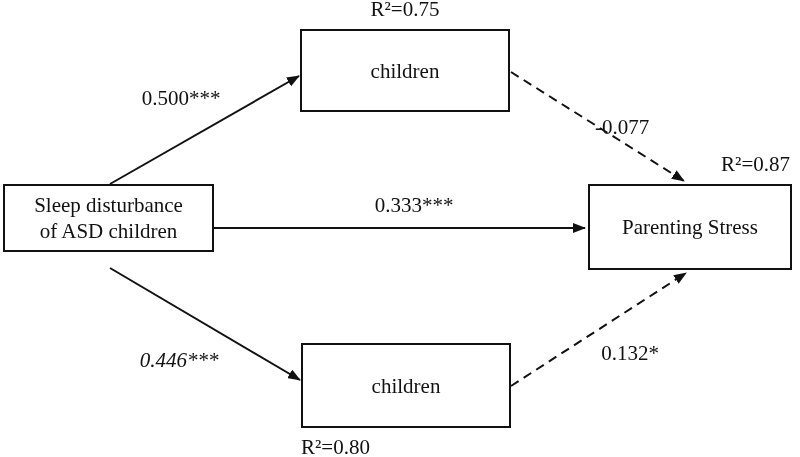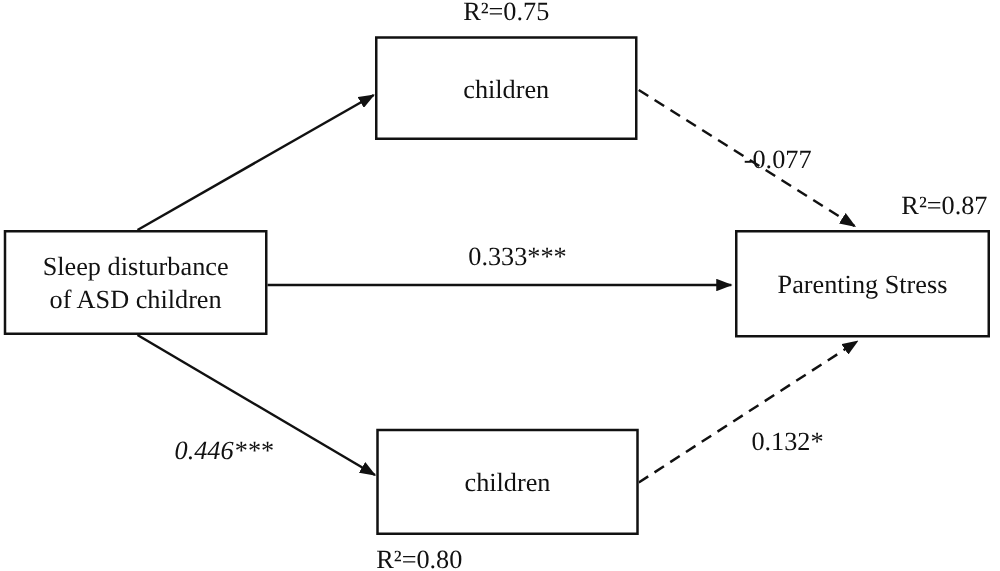--- a/index.html
+++ b/index.html
@@ -29,21 +29,21 @@
     border: 2px solid #111111;
     background: #ffffff;
     display: flex;
     flex-direction: column;
     align-items: center;
     justify-content: center;
     text-align: center;
     font-size: 21px;
     line-height: 26px;
   }
-  .box-sleep      { left: 3px;   top: 184px; width: 211px; height: 84px; }
+  .box-sleep      { left: 3px;   top: 184px; width: 211px; height: 68px; }
   .box-anxiety    { left: 300px; top: 29px;  width: 210px; height: 83px; }
   .box-depression { left: 301px; top: 343px; width: 210px; height: 85px; }
   .box-parenting  { left: 588px; top: 184px; width: 204px; height: 86px; }
   .lbl {
     position: absolute;
     font-size: 21px;
     line-height: 22px;
     white-space: nowrap;
   }
   .lbl-r2-anxiety    { left: 300px; top: -2px;  width: 210px; text-align: center; }
@@ -95,18 +95,19 @@
   </div>
 
   <div class="box box-parenting">
     <div>Parenting Stress</div>
   </div>
 
   <div class="lbl lbl-r2-anxiety">R²=0.75</div>
   <div class="lbl lbl-r2-parenting">R²=0.87</div>
   <div class="lbl lbl-r2-depression">R²=0.80</div>
 
+  <div class="lbl lbl-c-sleep-anxiety">0.500***</div>
   <div class="lbl lbl-c-sleep-parenting">0.333***</div>
   <div class="lbl lbl-c-sleep-depression">0.446***</div>
   <div class="lbl lbl-c-anxiety-parenting">-0.077</div>
   <div class="lbl lbl-c-depression-parenting">0.132*</div>
 
 </div>
 
 </body></html>

